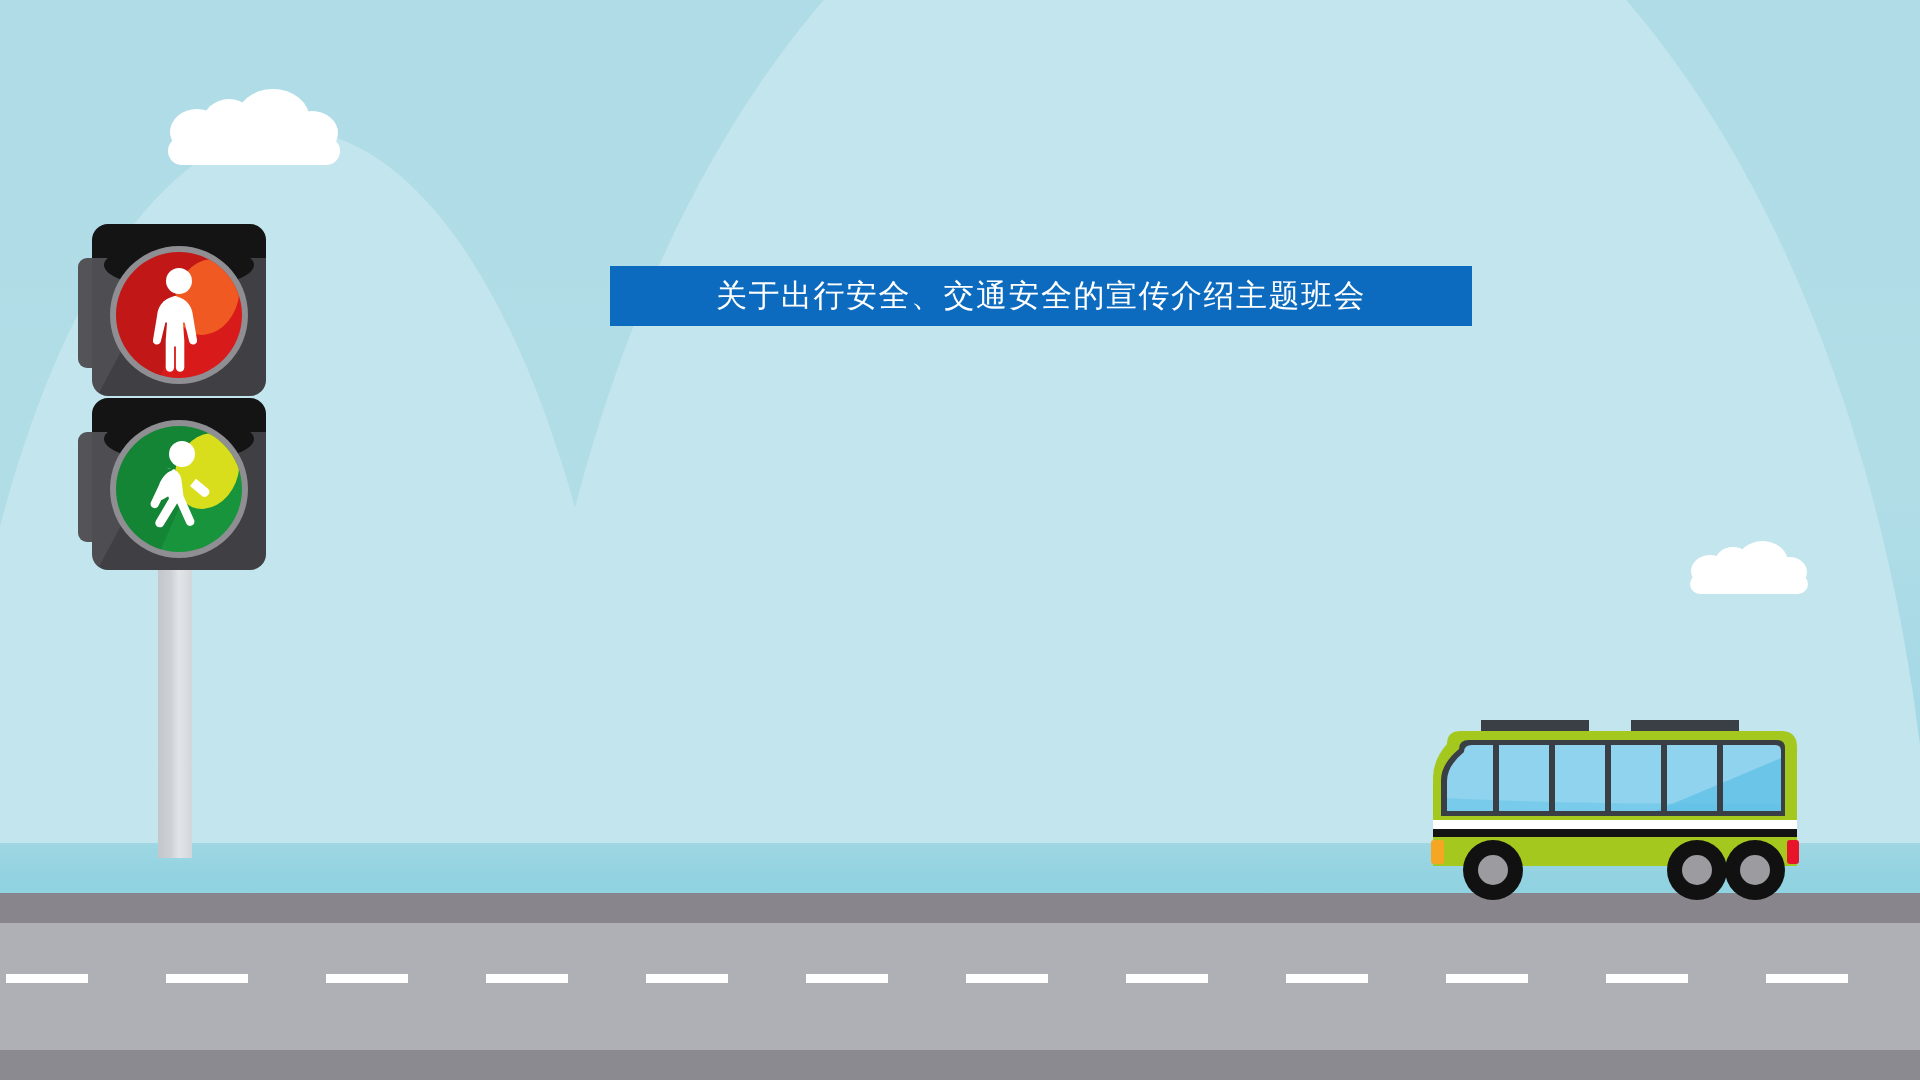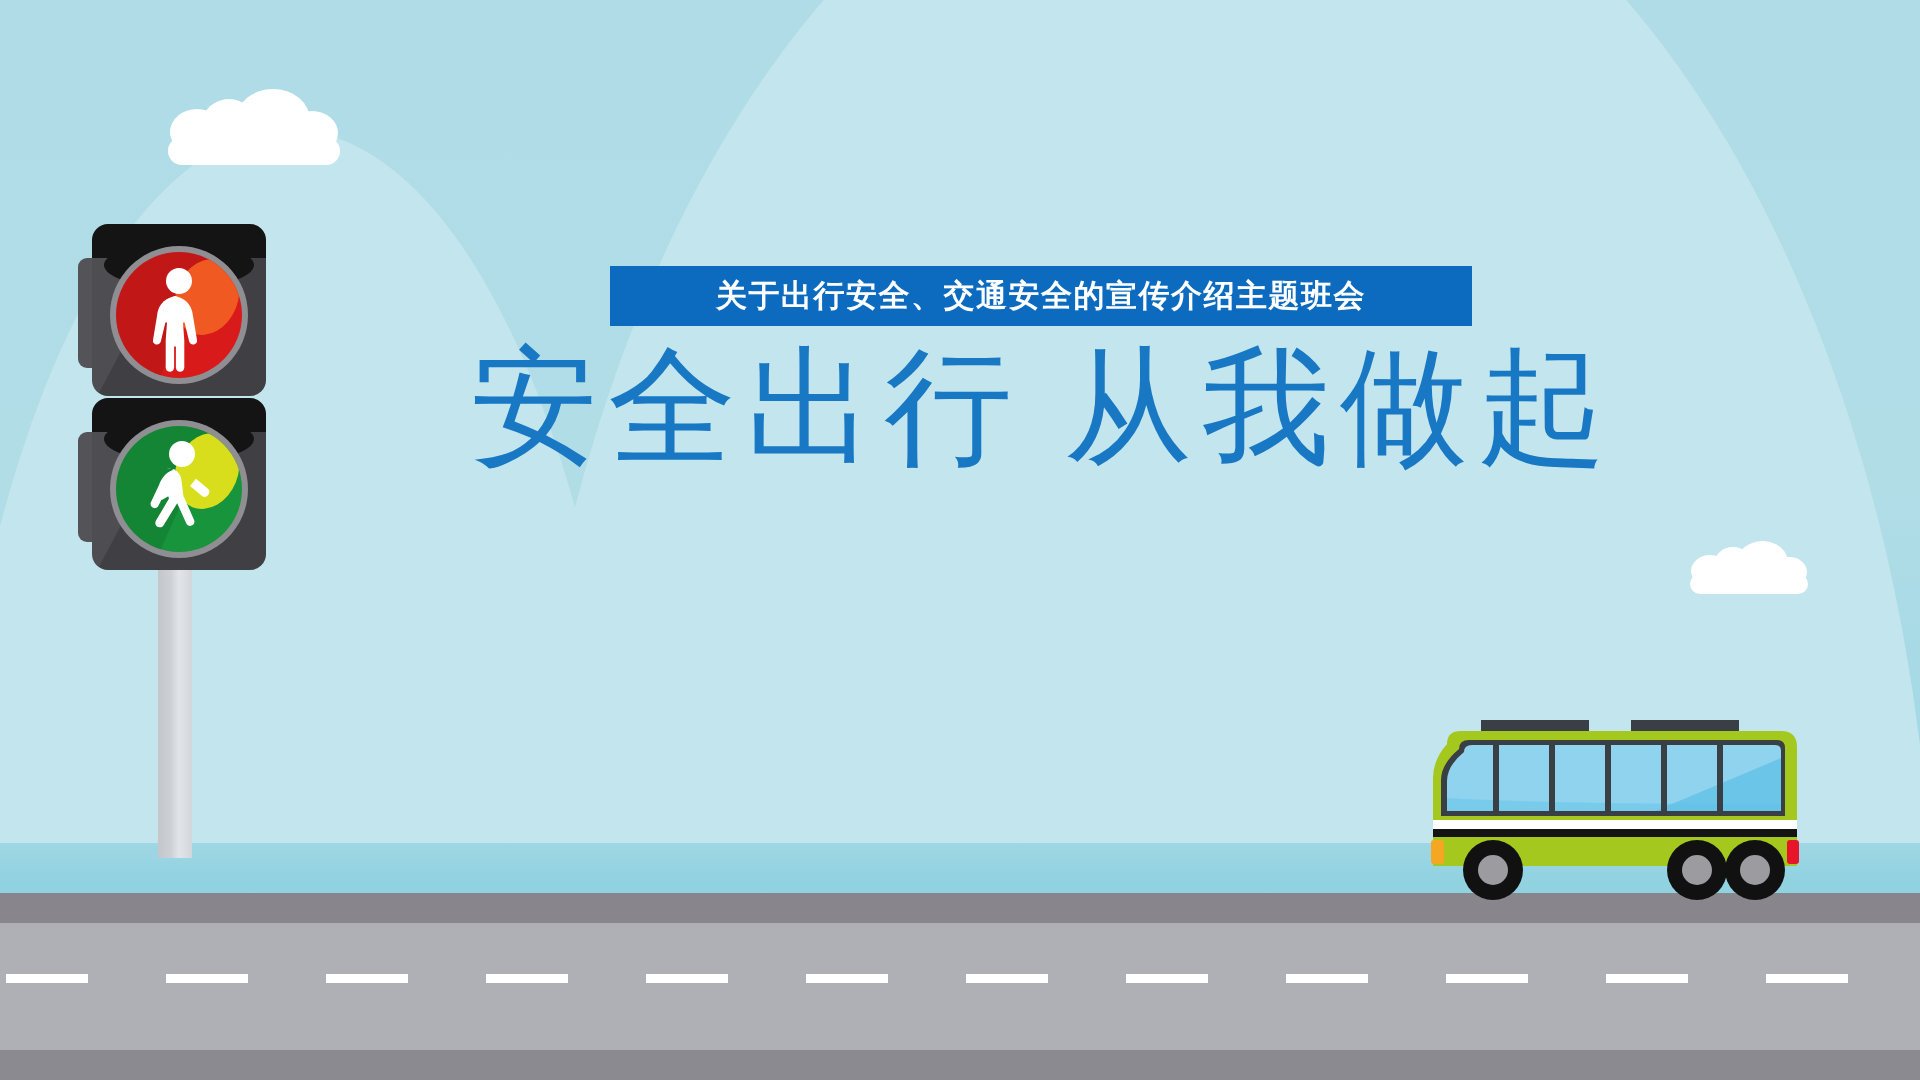--- a/index.html
+++ b/index.html
@@ -130,21 +130,21 @@
   
   .banner{
     position:absolute; left:610px; top:266px; width:862px; height:60px;
     background:#0C6BBE;
     display:flex; align-items:center; justify-content:center;
   }
   .banner span{
     color:#FFFFFF;
     font-size:31px;
     letter-spacing:1.5px;
-    font-weight:700;
+    font-weight:400;
     font-family:"Liberation Sans","DejaVu Sans",sans-serif;
     white-space:nowrap;
   }
   .headline{
     position:absolute; left:470px; top:338px; width:1000px; height:140px;
     color:#1878C4;
     font-family:"Liberation Serif","DejaVu Serif",serif;
     font-size:128px;
     line-height:140px;
     letter-spacing:10px;
@@ -280,15 +280,14 @@
           <path d="M74 60 l12 10 c4.2 3.6 10.2 -3.6 6 -7.2 l-12 -10 z" fill="#FFFFFF"></path>
         </svg>
       </div>
     </div>
   </div>
 
   <div class="banner">
     <span>关于出行安全、交通安全的宣传介绍主题班会</span>
   </div>
 
-  <div class="headline">安全出行  从我做起</div>
 
 </div>
 
 </body></html>

